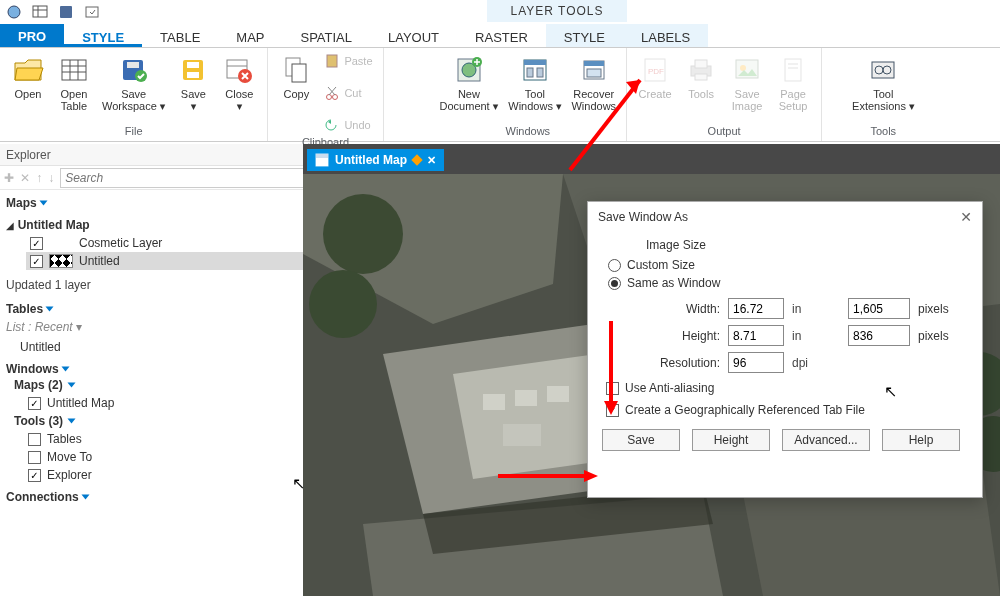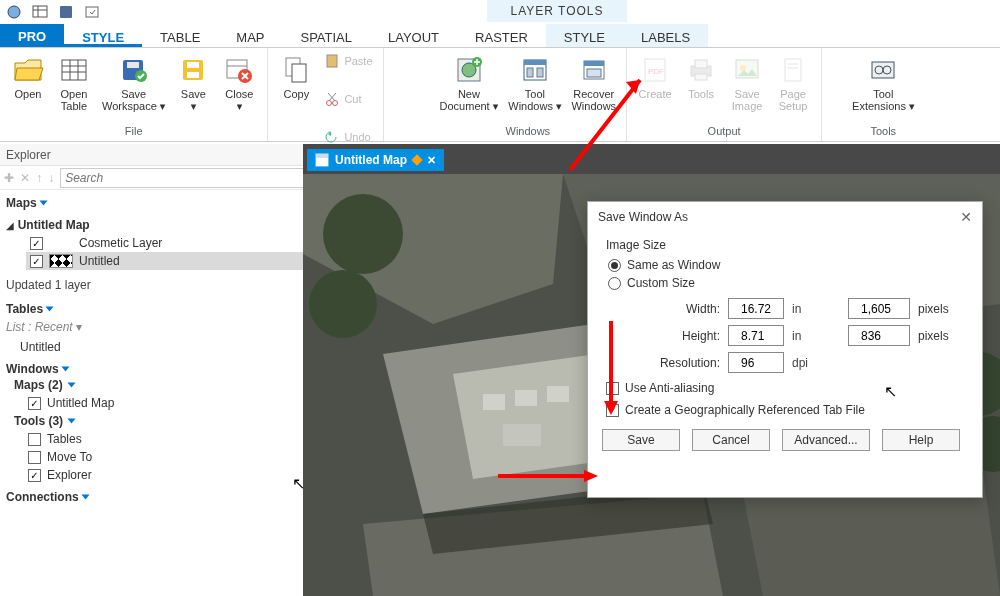--- a/index.html
+++ b/index.html
@@ -24,21 +24,21 @@
 .rgroup { border-right: 1px solid #e3e3e3; padding: 4px 6px 2px; display: flex; flex-direction: column; justify-content: space-between; }
 .rgroup .items { display: flex; gap: 2px; }
 .rgroup .glabel { font-size: 11px; color: #5c6066; text-align: center; padding: 2px 0; }
 .rbtn { display: flex; flex-direction: column; align-items: center; justify-content: flex-start; gap: 2px; padding: 2px 4px; cursor: pointer; min-width: 44px; }
 .rbtn .ico { width: 32px; height: 32px; }
 .rbtn .lbl { font-size: 11px; text-align: center; line-height: 12px; }
 .rbtn.faded { opacity: 0.38; }
 .smallbtn { display: flex; align-items: center; gap: 4px; font-size: 11px; padding: 1px 4px; cursor: pointer; color: #666; }
 .smallbtn.faded { color: #bbb; }
 .smallbtn .ico { width: 16px; height: 16px; }
-.clip-stack { display: flex; flex-direction: column; gap: 20px; justify-content: center; }
+.clip-stack { display: flex; flex-direction: column; gap: 14px; justify-content: center; }
 
 
 .explorer { position: absolute; left: 0; top: 144px; width: 359px; height: 452px; border-right: 1px solid #ccc; background: #fff; display: flex; flex-direction: column; }
 .ex-title { height: 22px; display: flex; align-items: center; padding: 0 6px; background: #f7f7f7; border-bottom: 1px solid #e3e3e3; font-size: 12px; color: #555; justify-content: space-between; }
 .ex-title .titlebtns { display: flex; gap: 4px; color: #999; }
 .ex-toolbar { height: 24px; display: flex; align-items: center; padding: 0 4px; border-bottom: 1px solid #e8e8e8; gap: 6px; }
 .search-wrap { flex: 1; position: relative; }
 .search-wrap input { width: 100%; border: 1px solid #ccc; height: 20px; padding: 0 4px; font-size: 12px; font-style: italic; color: #888; }
 .search-wrap .mag { position: absolute; right: 4px; top: 2px; }
 .tree { padding: 4px 6px; }
@@ -58,27 +58,27 @@
 .maptab { position: absolute; left: 4px; top: 5px; height: 22px; background: #0090e3; color: #fff; display: flex; align-items: center; padding: 0 8px; gap: 6px; font-size: 12px; font-weight: 600; }
 .maptab .orange { width: 8px; height: 8px; background: #ffa000; transform: rotate(45deg); }
 .mapbg { position: absolute; left: 0; top: 30px; width: 697px; height: 422px; background: #5a5c58; }
 .mapbg svg { width: 100%; height: 100%; display: block; }
 
 
 .dialog { position: absolute; left: 587px; top: 201px; width: 396px; height: 297px; background: #fff; border: 1px solid #aaa; box-shadow: 0 4px 16px rgba(0,0,0,0.25); }
 .dlg-title { height: 30px; display: flex; align-items: center; justify-content: space-between; padding: 0 10px; font-size: 12px; }
 .dlg-close { font-size: 14px; color: #666; cursor: pointer; }
 .dlg-body { padding: 6px 18px; }
-.group-label { font-size: 12px; color: #333; margin-bottom: 4px; }
+.group-label { font-size: 12px; color: #333; margin-bottom: 4px; margin-left: 40px; }
 .radio-row { display: flex; align-items: center; gap: 6px; padding: 2px 2px; font-size: 12px; }
 .radio { width: 13px; height: 13px; border: 1px solid #555; border-radius: 50%; display: inline-flex; align-items: center; justify-content: center; }
 .radio.checked::after { content: ""; width: 7px; height: 7px; background: #333; border-radius: 50%; }
 .dim-row { display: flex; align-items: center; gap: 8px; margin: 6px 0 6px 44px; font-size: 12px; }
 .dim-row .lbl { width: 70px; text-align: right; }
-.dim-row input { width: 56px; height: 21px; border: 1px solid #888; padding: 0 12px; font-size: 12px; }
+.dim-row input { width: 56px; height: 21px; border: 1px solid #888; padding: 0 4px; font-size: 12px; }
 .dim-row .unit { width: 26px; color: #444; }
 .dim-row .px-inp { margin-left: 22px; }
 .dim-row input.wide { width: 62px; }
 .check-row { display: flex; align-items: center; gap: 6px; margin: 8px 0; font-size: 12px; }
 .dlg-buttons { display: flex; gap: 12px; margin-top: 12px; margin-left: -4px; }
 .btn { border: 1px solid #999; background: #f6f6f6; padding: 3px 0; width: 78px; text-align: center; font-size: 12px; cursor: pointer; }
 .btn.wide { width: 88px; }
 
 
 .arrow { position: absolute; pointer-events: none; }
@@ -504,26 +504,26 @@
 </div>
 
 <div class="dialog">
   <div class="dlg-title">
     <span>Save Window As</span>
     <span class="dlg-close">✕</span>
   </div>
   <div class="dlg-body">
     <div class="group-label">Image Size</div>
     <div class="radio-row">
+        <span class="radio"></span>
+        <span>Custom Size</span>
+      </div>
+    <div class="radio-row">
         <span class="radio checked"></span>
         <span>Same as Window</span>
-      </div>
-    <div class="radio-row">
-        <span class="radio"></span>
-        <span>Custom Size</span>
       </div>
 
     <div class="dim-row">
       <span class="lbl">Width:</span>
       <input value="16.72" style="">
       <span class="unit">in</span>
       <input class="px-inp wide" value="1,605" style="">
       <span>pixels</span>
     </div>
     <div class="dim-row">
@@ -543,21 +543,21 @@
         <span class="cb"></span>
         <span>Use Anti-aliasing</span>
       </div>
     <div class="check-row">
         <span class="cb checked"></span>
         <span>Create a Geographically Referenced Tab File</span>
       </div>
 
     <div class="dlg-buttons">
       <div class="btn">Save</div>
-      <div class="btn">Cancel</div>
+      <div class="btn">Height</div>
       <div class="btn wide">Advanced...</div>
       <div class="btn">Help</div>
     </div>
   </div>
 </div>
 
 <svg class="arrow" style="left:560px;top:60px;width:100px;height:120px">
   <line x1="10" y1="110" x2="80" y2="20" class="arrow-line"></line>
   <polygon points="80,20 66,22 76,34" class="arrow-head"></polygon>
 </svg>

